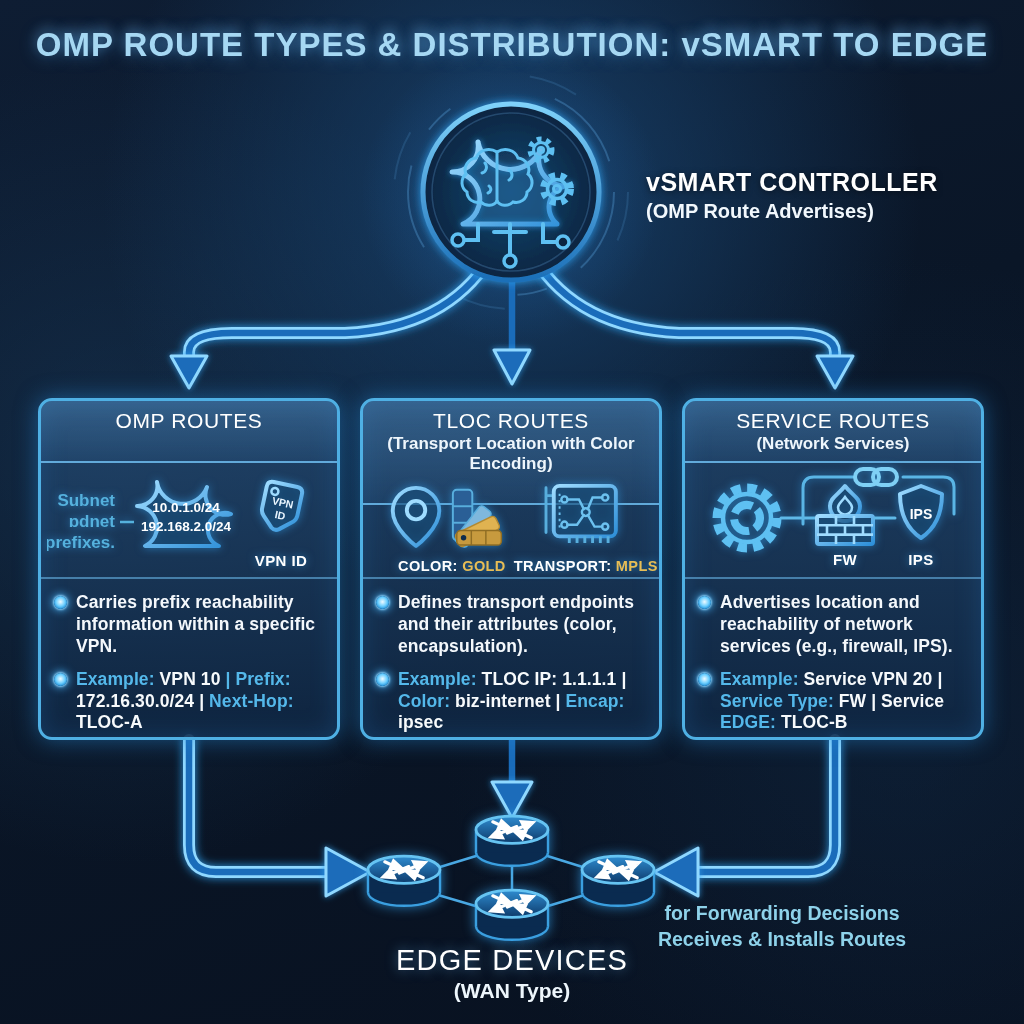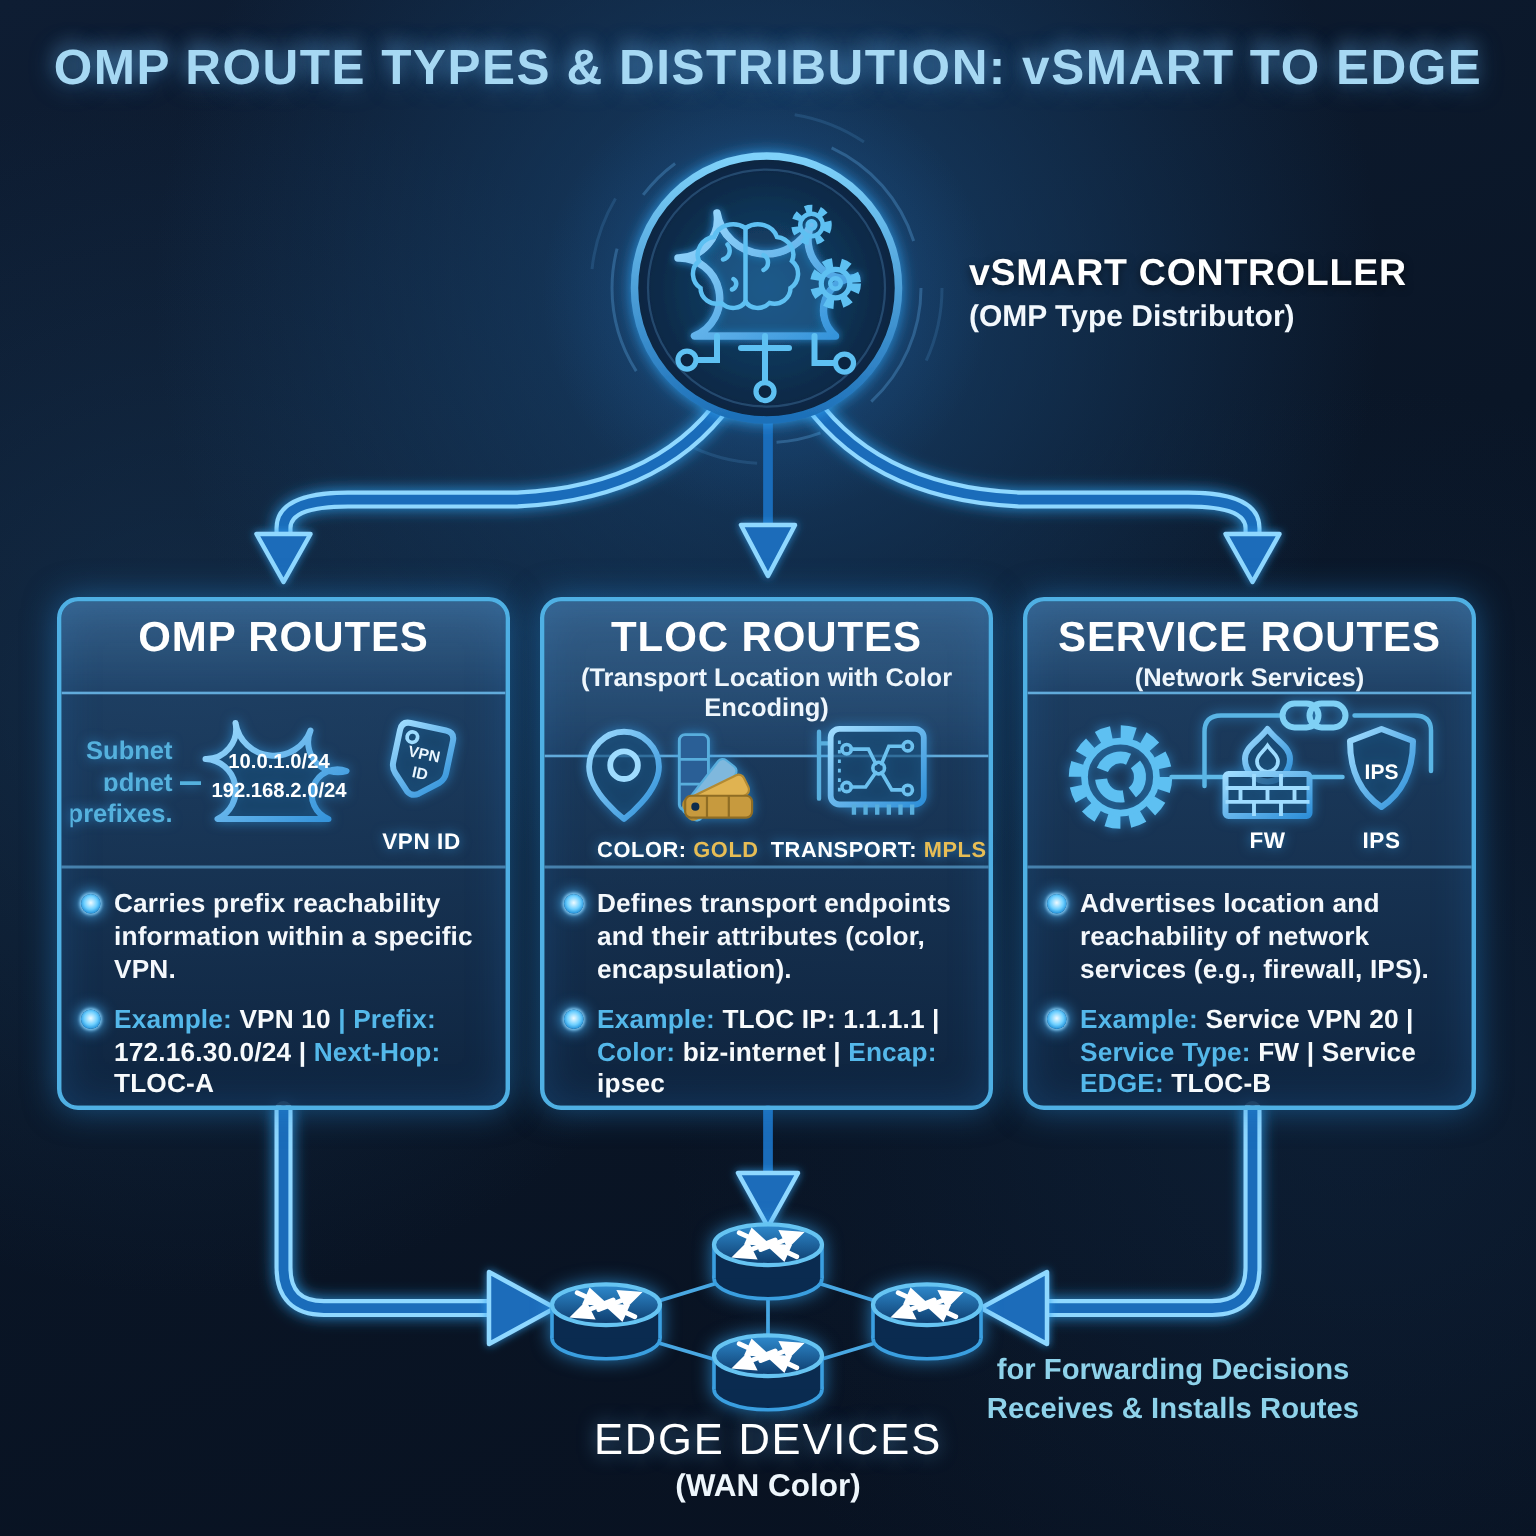--- a/index.html
+++ b/index.html
@@ -32,21 +32,21 @@
     box-shadow:0 0 22px rgba(40,140,215,.50), inset 0 0 26px rgba(40,120,190,.28);
   }
   .b1{left:38px}.b2{left:360px}.b3{left:682px}
   .box header{
     position:absolute;top:0;left:0;right:0;height:62px;box-sizing:border-box;
     border-bottom:2px solid rgba(110,190,240,.8);
     background:linear-gradient(180deg, rgba(96,156,206,.32), rgba(50,100,150,.16));
     border-radius:11px 11px 0 0;text-align:center;padding-top:8px;
   }
   .b2 header{height:104px;}
-  .box h2{margin:0;font-size:28px;font-weight:700;color:#fff;letter-spacing:.6px;}
+  .box h2{margin:0;font-size:21px;font-weight:400;color:#fff;letter-spacing:.6px;}
   .hsub{font-size:17px;font-weight:600;color:#eef6fc;line-height:1.16;margin-top:1px;}
   .sec-icons{position:absolute;left:0;right:0;top:62px;height:114px;border-bottom:2px solid rgba(110,190,240,.55);}
   .b2 .sec-icons{top:80px;height:96px;}
   .sec-icons svg{position:absolute;left:6px;top:1px;}
   .sec-bullets{position:absolute;left:0;right:0;top:178px;bottom:0;padding:13px 9px 0 13px;box-sizing:border-box;}
   .bullet{display:flex;gap:9px;margin-bottom:11px;}
   .dot{
     flex:0 0 13px;width:13px;height:13px;margin-top:4px;border-radius:50%;
     background:radial-gradient(circle at 50% 45%, #eefaff, #6fd0ff 45%, #1f8fd8 75%, #0c5a9c 100%);
     box-shadow:0 0 9px 2px rgba(70,180,250,.85), 0 0 2px 1px rgba(190,235,255,.9);
@@ -218,21 +218,21 @@
           <path class="circuit" d="M494 232 H526" stroke-width="3.5"></path>
         </g>
       </g>
     </g>
   </svg>
 
   <h1 class="title">OMP ROUTE TYPES &amp; DISTRIBUTION: vSMART TO EDGE</h1>
 
   <div class="ctrl-label">
     <div class="ctrl-title">vSMART CONTROLLER</div>
-    <div class="ctrl-sub">(OMP Type Distributor)</div>
+    <div class="ctrl-sub">(OMP Route Advertises)</div>
   </div>
 
   <section class="box b1">
     <header>
       <h2>OMP ROUTES</h2>
     </header>
     <div class="sec-icons">
       <svg viewBox="0 0 290 112" width="290" height="112" class="glow-ic">
         <text class="s-side" x="68" y="42" text-anchor="end">Subnet</text>
         <text class="s-side" x="68" y="63" text-anchor="end">ɒdnet</text>
@@ -354,20 +354,20 @@
       </div>
       <div class="bullet">
         <span class="dot"></span>
         <p class="btxt"><span class="seg-c">Example:</span><span class="seg-w"> Service VPN 20 | </span><span class="seg-c">Service Type:</span><span class="seg-w"> FW | Service </span><span class="seg-c">EDGE:</span><span class="seg-w"> TLOC-B</span></p>
       </div>
     </div>
   </section>
 
   <div class="edge-label">
     <div class="edge-title">EDGE DEVICES</div>
-    <div class="edge-sub">(WAN Color)</div>
+    <div class="edge-sub">(WAN Type)</div>
   </div>
   <div class="note">
     <div>for Forwarding Decisions</div>
     <div>Receives &amp; Installs Routes</div>
   </div>
 
 </div>
 
 </body></html>

